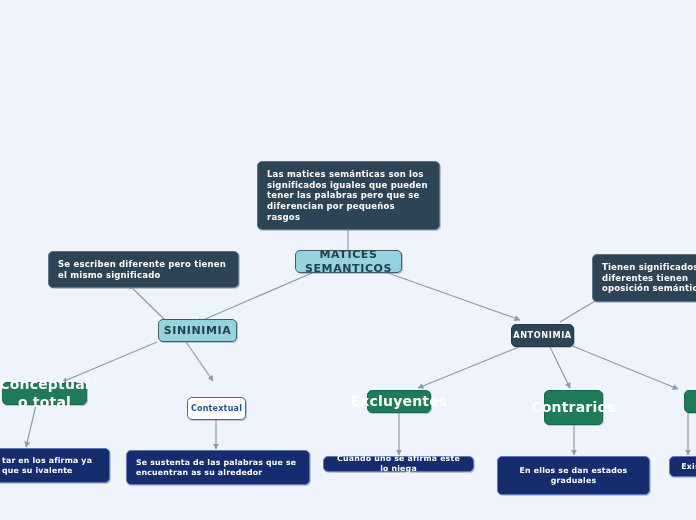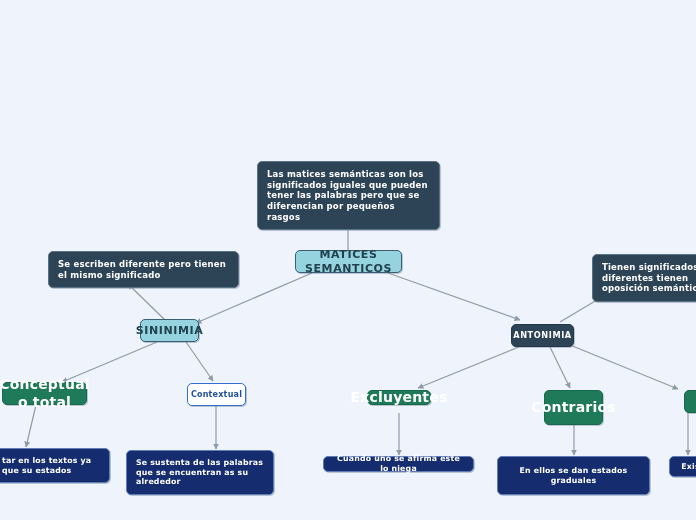--- a/index.html
+++ b/index.html
@@ -80,20 +80,21 @@
   }
   
   .node.outline {
     background: #ffffff;
     border: 1.5px solid #2f6fd0;
     color: #1f4f9c;
     font-size: 8px;
     justify-content: center;
     padding: 6px 11px;
     box-shadow: 1px 1px 0 rgba(120,140,160,0.45);
+    margin-top: 14px;
   }
   
   .node.blue {
     background: #152d6e;
     border: 1px solid #5f7ab5;
     color: #ffffff;
     font-size: 7.8px;
     padding: 7px 9px;
     box-shadow: 1px 1px 0 rgba(120,140,160,0.45);
   }
@@ -153,53 +154,53 @@
   </div>
 
   <div class="node slate" style="left:16px; top:251px; width:191px;margin-left:32px;">
     <span>Se escriben diferente pero tienen el mismo significado</span>
   </div>
 
   <div class="node slate" style="left:592px; top:254px; width:124px;">
     <span>Tienen significados diferentes tienen oposición semántica</span>
   </div>
 
-  <div class="node teal center-text" style="left:140px; top:319px; width:59px; height:23px;">
+  <div class="node teal center-text" style="left:158px; top:319px; width:79px; height:23px;">
     <span>SININIMIA</span>
   </div>
 
   <div class="node navy center-text" style="left:511px; top:324px; width:63px; height:23px;">
     <span>ANTONIMIA</span>
   </div>
 
   <div class="node green center-text" style="left:2px; top:382px; width:85px; height:23px;">
     <span>Conceptual o total</span>
   </div>
 
   <div class="node outline center-text" style="left:187px; top:383px; width:59px; height:23px;">
     <span>Contextual</span>
   </div>
 
-  <div class="node green center-text" style="left:367px; top:390px; width:64px; height:15px;">
+  <div class="node green center-text" style="left:367px; top:390px; width:64px; height:23px;">
     <span>Excluyentes</span>
   </div>
 
   <div class="node green center-text" style="left:544px; top:390px; width:59px; height:35px;">
     <span>Contrarios</span>
   </div>
 
   <div class="node green center-text" style="left:684px; top:390px; width:24px; height:23px;">
     <span></span>
   </div>
 
   <div class="node blue" style="left:-8px; top:448px; width:118px;">
-    <span>tar en los textos ya que su estados</span>
-  </div>
-
-  <div class="node blue" style="left:126px; top:450px; width:148px;">
+    <span>tar en los afirma ya que su ivalente</span>
+  </div>
+
+  <div class="node blue" style="left:126px; top:450px; width:184px;">
     <span>Se sustenta de las palabras que se encuentran as su alrededor</span>
   </div>
 
   <div class="node blue center-text" style="left:323px; top:456px; width:151px; height:14px;">
     <span>Cuando uno se afirma este lo niega</span>
   </div>
 
   <div class="node blue center-text" style="left:497px; top:456px; width:153px; height:39px;">
     <span>En ellos se dan estados graduales</span>
   </div>

